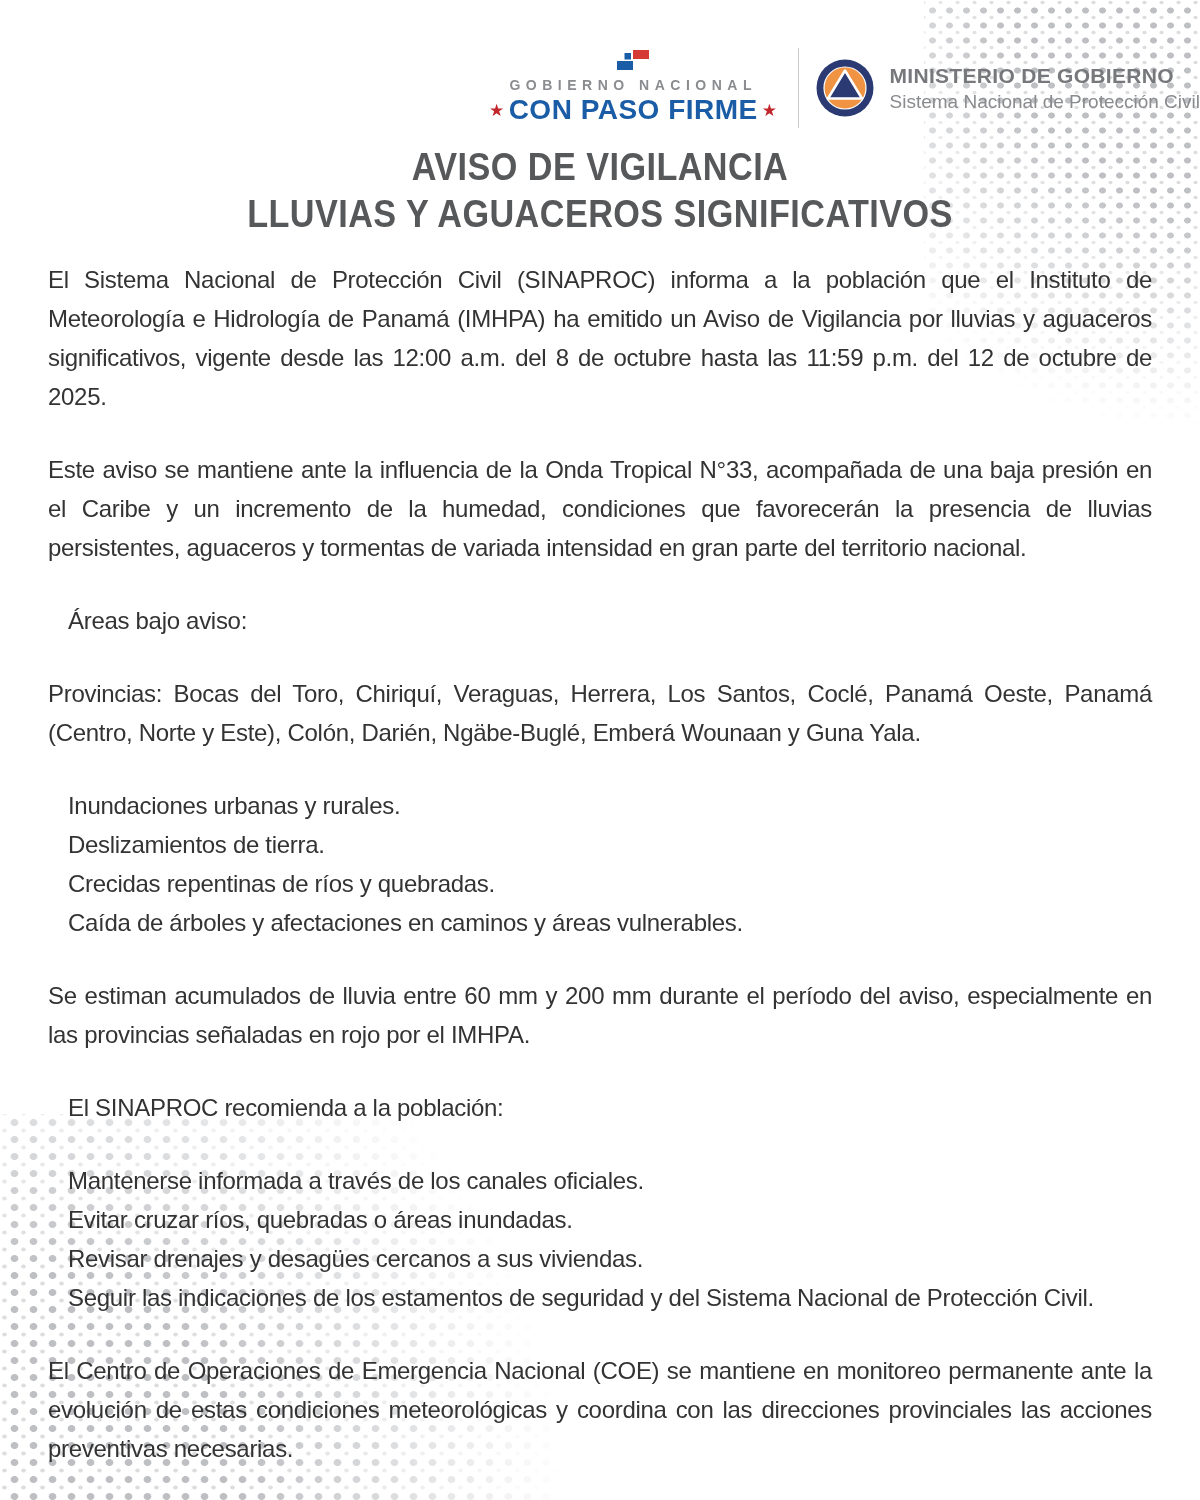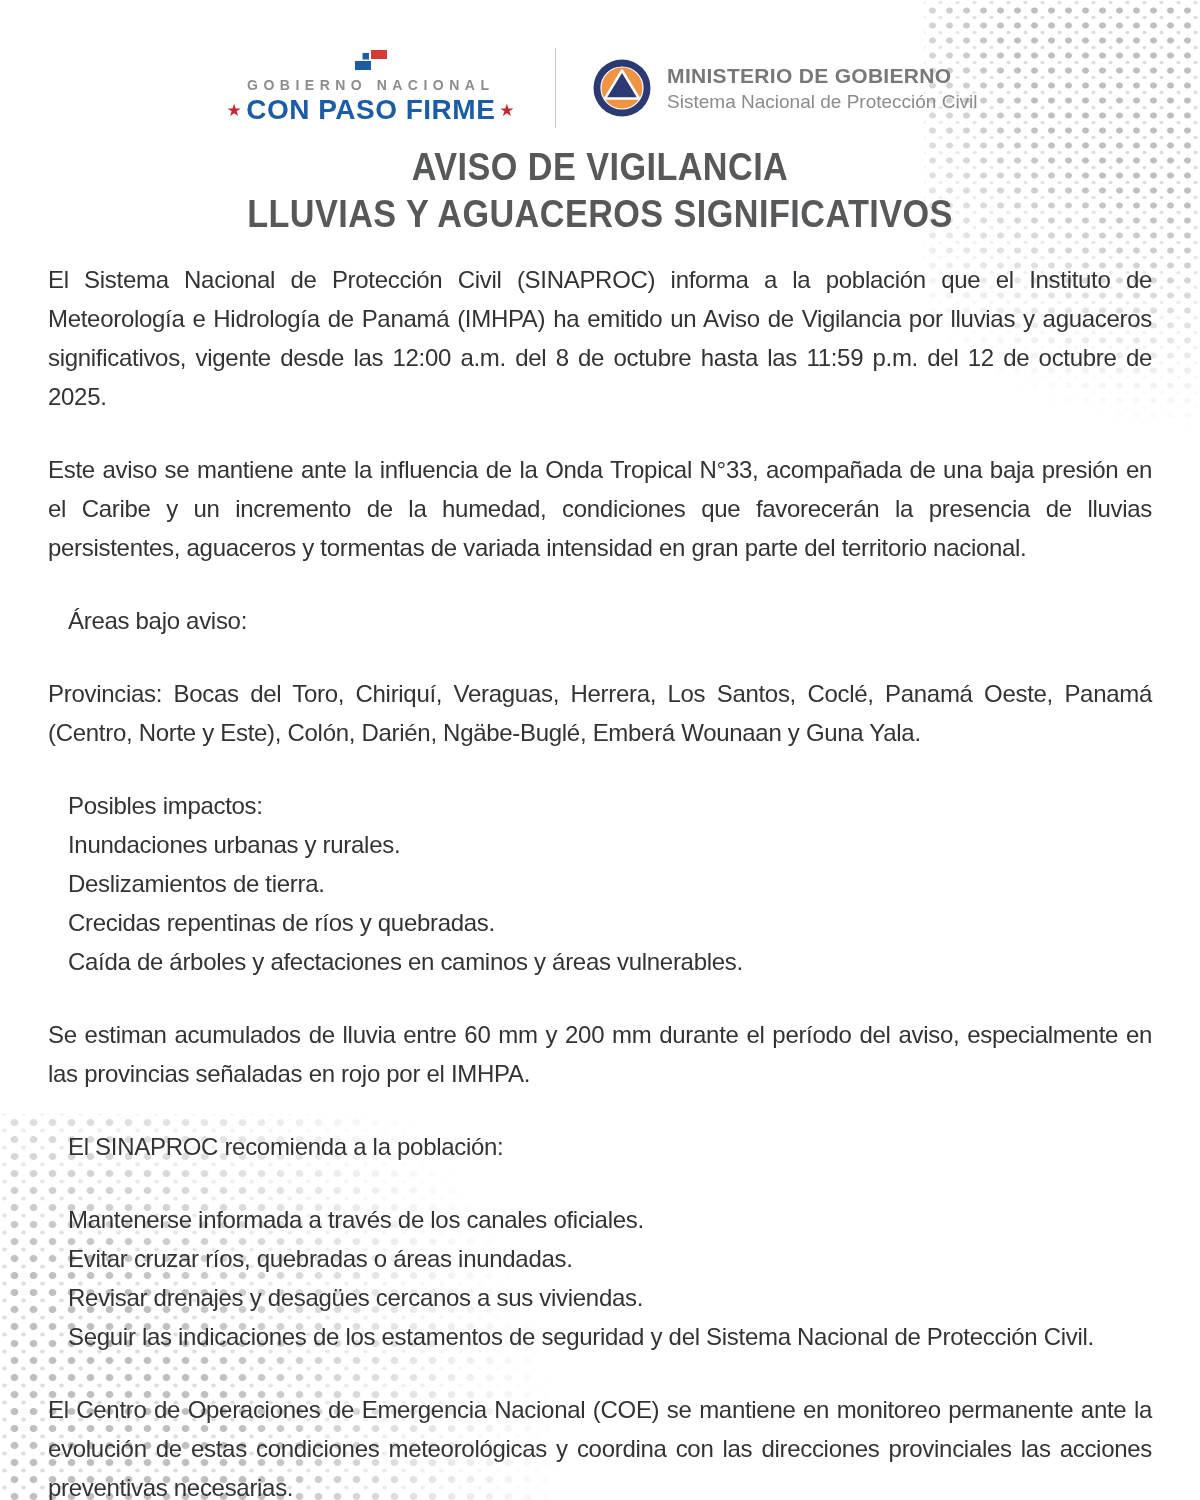--- a/index.html
+++ b/index.html
@@ -23,21 +23,21 @@
     background-image:
       radial-gradient(circle at 4% 96%, rgba(255,255,255,0) 28%, #ffffff 68%),
       radial-gradient(rgba(178,180,184,0.85) 3.4px, transparent 4.3px),
       radial-gradient(rgba(178,180,184,0.45) 1.9px, transparent 2.6px);
     background-size:100% 100%, 19px 17px, 19px 17px;
     background-position:0 0, 0 0, 9px 8px;
   }
   .content{position:relative;z-index:1;}
 
   
-  .header{display:flex;align-items:center;justify-content:center;gap:36px;padding-top:48px;}
+  .header{display:flex;align-items:center;justify-content:flex-end;gap:16px;padding-top:48px;}
   .gov-logo{display:flex;flex-direction:column;align-items:center;}
   .flag{display:block;}
   .gov-line1{font-size:14px;font-weight:bold;color:#8a8c8f;letter-spacing:5.5px;margin-top:5px;white-space:nowrap;}
   .gov-line2{font-size:28px;font-weight:bold;color:#1a5da6;letter-spacing:0.5px;margin-top:1px;white-space:nowrap;}
   .gov-line2 .star{color:#c1272d;font-size:17px;vertical-align:3px;padding:0 4px;}
   .divider{width:1px;height:80px;background:#c9cacc;}
   .ministry{display:flex;align-items:center;gap:15px;}
   .seal{display:block;}
   .ministry-name{font-size:21px;font-weight:bold;color:#77787b;letter-spacing:0.3px;}
   .ministry-sub{font-size:19px;color:#8a8b8e;margin-top:3px;}
@@ -96,21 +96,20 @@
       <div class="t">AVISO DE VIGILANCIA</div>
       <div class="t">LLUVIAS Y AGUACEROS SIGNIFICATIVOS</div>
     </div>
 
     <main class="body" id="body-blocks">
         <div class="block justify">El Sistema Nacional de Protección Civil (SINAPROC) informa a la población que el Instituto de Meteorología e Hidrología de Panamá (IMHPA) ha emitido un Aviso de Vigilancia por lluvias y aguaceros significativos, vigente desde las 12:00 a.m. del 8 de octubre hasta las 11:59 p.m. del 12 de octubre de 2025.</div>
         <div class="block justify">Este aviso se mantiene ante la influencia de la Onda Tropical N°33, acompañada de una baja presión en el Caribe y un incremento de la humedad, condiciones que favorecerán la presencia de lluvias persistentes, aguaceros y tormentas de variada intensidad en gran parte del territorio nacional.</div>
         <div class="block left">Áreas bajo aviso:</div>
         <div class="block justify">Provincias: Bocas del Toro, Chiriquí, Veraguas, Herrera, Los Santos, Coclé, Panamá Oeste, Panamá (Centro, Norte y Este), Colón, Darién, Ngäbe-Buglé, Emberá Wounaan y Guna Yala.</div>
         <div class="block left">
-          <div>Posibles impactos:</div>
           <div>Inundaciones urbanas y rurales.</div>
           <div>Deslizamientos de tierra.</div>
           <div>Crecidas repentinas de ríos y quebradas.</div>
           <div>Caída de árboles y afectaciones en caminos y áreas vulnerables.</div>
         </div>
         <div class="block justify">Se estiman acumulados de lluvia entre 60 mm y 200 mm durante el período del aviso, especialmente en las provincias señaladas en rojo por el IMHPA.</div>
         <div class="block left">El SINAPROC recomienda a la población:</div>
         <div class="block left">
           <div>Mantenerse informada a través de los canales oficiales.</div>
           <div>Evitar cruzar ríos, quebradas o áreas inundadas.</div>

